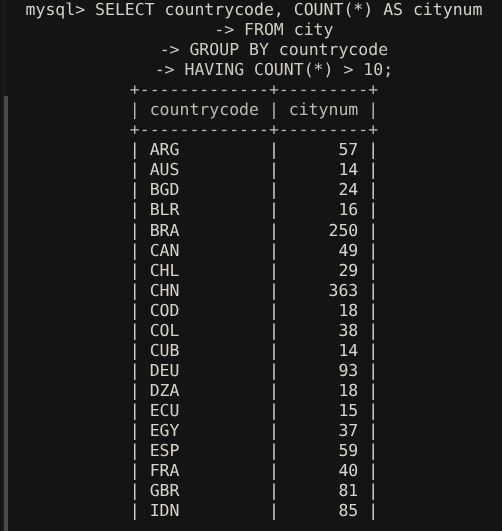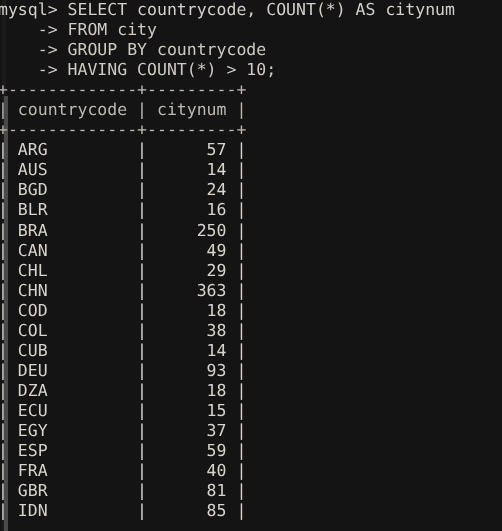--- a/index.html
+++ b/index.html
@@ -14,20 +14,21 @@
     position: relative;
     font-family: "DejaVu Sans Mono", "Liberation Mono", monospace;
   }
 
   
   #terminal {
     position: absolute;
     inset: 0;
     background: #141414;
     overflow: hidden;
+    text-align: center;
   }
 
   
   #scrollbar-track {
     position: absolute;
     left: 2px;
     top: 0;
     width: 4px;
     height: 531px;
     background: #1b1b1b;

